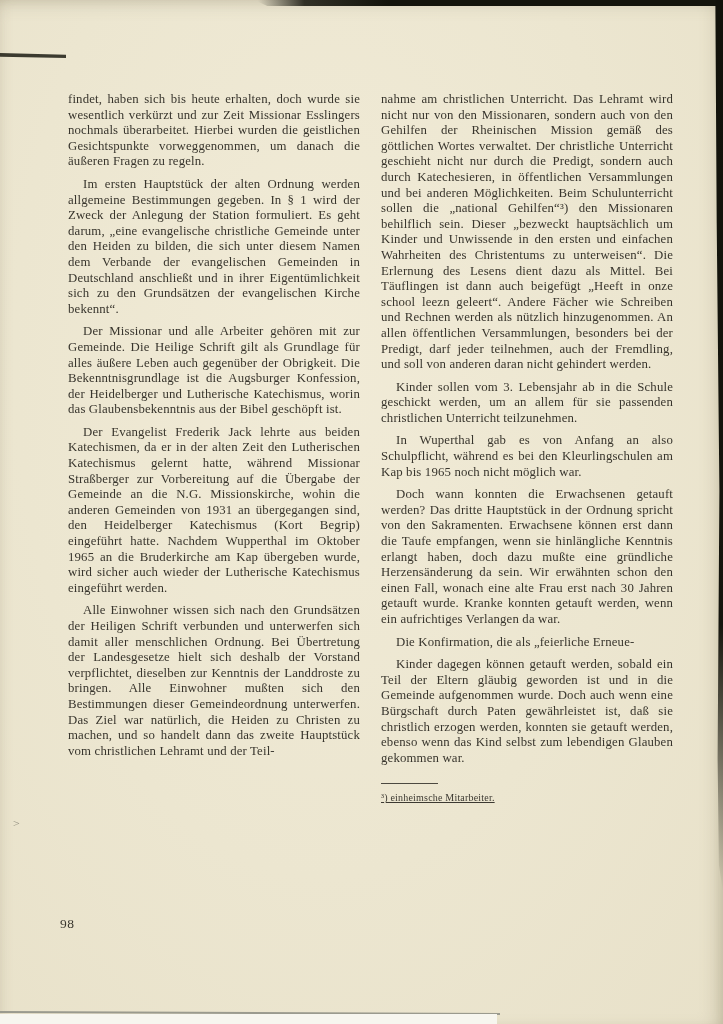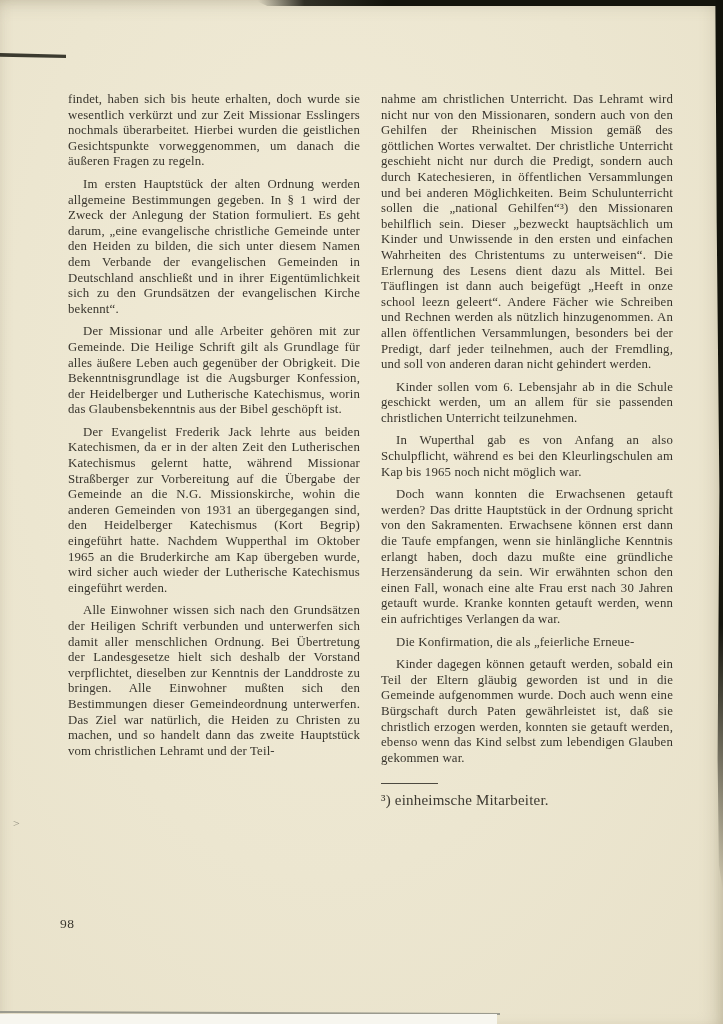--- a/index.html
+++ b/index.html
@@ -56,21 +56,21 @@
   }
   .para.flush { text-indent:0;margin-top:28px; }
   .ital { }
 
   .footnote { margin-top:17px; }
   .footnote-rule {
     width:57px; height:0;
     border-top:1.3px solid #4c4940;
     margin:0 0 8px 0;
   }
-  .footnote-text { font-size:15px; letter-spacing:.2px; color:#3c3931; }
+  .footnote-text { font-size:10px; letter-spacing:.2px; color:#3c3931;text-decoration:underline; }
 
   .page-number {
     position:absolute; left:60px; top:916px;
     font-size:13.5px; letter-spacing:.5px; color:#3a372f;text-align:right;
   }
   .margin-mark {
     position:absolute; left:13px; top:817px;
     font-size:12px; color:#8f8c7d; transform:scaleY(.85);
   }
 </style>
@@ -90,21 +90,21 @@
     <div class="col">
       <p class="para flush">findet, haben sich bis heute erhalten, doch wurde sie wesentlich verkürzt und zur Zeit Missionar Esslingers nochmals überarbeitet. Hierbei wurden die geistlichen Gesichtspunkte vorweggenommen, um danach die äußeren Fragen zu regeln.</p>
       <p class="para">Im ersten Hauptstück der alten Ordnung werden allgemeine Bestimmungen gegeben. In § 1 wird der Zweck der Anlegung der Station formuliert. Es geht darum, „eine evangelische christliche Gemeinde unter den Heiden zu bilden, die sich unter diesem Namen dem Verbande der evangelischen Gemeinden in Deutschland anschließt und in ihrer Eigentümlichkeit sich zu den Grundsätzen der evangelischen Kirche bekennt“.</p>
       <p class="para">Der Missionar und alle Arbeiter gehören mit zur Gemeinde. Die Heilige Schrift gilt als Grundlage für alles äußere Leben auch gegenüber der Obrigkeit. Die Bekenntnisgrundlage ist die Augsburger Konfession, der Heidelberger und Lutherische Katechismus, worin das Glaubensbekenntnis aus der Bibel geschöpft ist.</p>
       <p class="para">Der Evangelist Frederik Jack lehrte aus beiden Katechismen, da er in der alten Zeit den Lutherischen Katechismus gelernt hatte, während Missionar Straßberger zur Vorbereitung auf die Übergabe der Gemeinde an die N.G. Missionskirche, wohin die anderen Gemeinden von 1931 an übergegangen sind, den Heidelberger Katechismus (Kort Begrip) eingeführt hatte. Nachdem Wupperthal im Oktober 1965 an die Bruderkirche am Kap übergeben wurde, wird sicher auch wieder der Lutherische Katechismus eingeführt werden.</p>
       <p class="para">Alle Einwohner wissen sich nach den Grundsätzen der Heiligen Schrift verbunden und unterwerfen sich damit aller menschlichen Ordnung. Bei Übertretung der Landesgesetze hielt sich deshalb der Vorstand verpflichtet, dieselben zur Kenntnis der Landdroste zu bringen. Alle Einwohner mußten sich den Bestimmungen dieser Gemeindeordnung unterwerfen. Das Ziel war natürlich, die Heiden zu Christen zu machen, und so handelt dann das zweite Hauptstück vom christlichen Lehramt und der Teil-</p>
     </div>
 
     <div class="col">
       <p class="para flush"><span>nahme am christlichen Unterricht. Das Lehramt wird nicht nur von den Missionaren, sondern auch von den Gehilfen der Rheinischen Mission gemäß des göttlichen Wortes verwaltet. Der christliche Unterricht geschieht nicht nur durch die Predigt, sondern auch durch Katechesieren, in öffentlichen Versammlungen und bei anderen Möglichkeiten. Beim Schulunterricht sollen die „national Gehilfen“³) den Missionaren behilflich sein. Dieser „bezweckt hauptsächlich um Kinder und Unwissende in den ersten und einfachen Wahrheiten des Christentums zu unterweisen“. Die Erlernung des Lesens dient dazu als Mittel. Bei Täuflingen ist dann auch beigefügt „Heeft in onze school leezn geleert“. Andere Fächer wie Schreiben und Rechnen werden als nützlich hinzugenommen. An allen öffentlichen Versammlungen, besonders bei der Predigt, </span><span class="ital">darf</span><span> jeder teilnehmen, auch der Fremdling, und soll von anderen daran nicht gehindert werden.</span></p>
-      <p class="para">Kinder sollen vom 6. Lebensjahr ab in die Schule geschickt werden, um an allem für sie passenden christlichen Unterricht teilzunehmen.</p>
+      <p class="para">Kinder sollen vom 3. Lebensjahr ab in die Schule geschickt werden, um an allem für sie passenden christlichen Unterricht teilzunehmen.</p>
       <p class="para">In Wuperthal gab es von Anfang an also Schulpflicht, während es bei den Kleurlingschulen am Kap bis 1965 noch nicht möglich war.</p>
       <p class="para">Doch wann konnten die Erwachsenen getauft werden? Das dritte Hauptstück in der Ordnung spricht von den Sakramenten. Erwachsene können erst dann die Taufe empfangen, wenn sie hinlängliche Kenntnis erlangt haben, doch dazu mußte eine gründliche Herzensänderung da sein. Wir erwähnten schon den einen Fall, wonach eine alte Frau erst nach 30 Jahren getauft wurde. Kranke konnten getauft werden, wenn ein aufrichtiges Verlangen da war.</p>
       <p class="para">Die Konfirmation, die als „feierliche Erneue-</p>
       <p class="para">Kinder dagegen können getauft werden, sobald ein Teil der Eltern gläubig geworden ist und in die Gemeinde aufgenommen wurde. Doch auch wenn eine Bürgschaft durch Paten gewährleistet ist, daß sie christlich erzogen werden, konnten sie getauft werden, ebenso wenn das Kind selbst zum lebendigen Glauben gekommen war.</p>
 
       <div class="footnote">
         <div class="footnote-rule"></div>
         <div class="footnote-text">³) einheimsche Mitarbeiter.</div>
       </div>
     </div>

